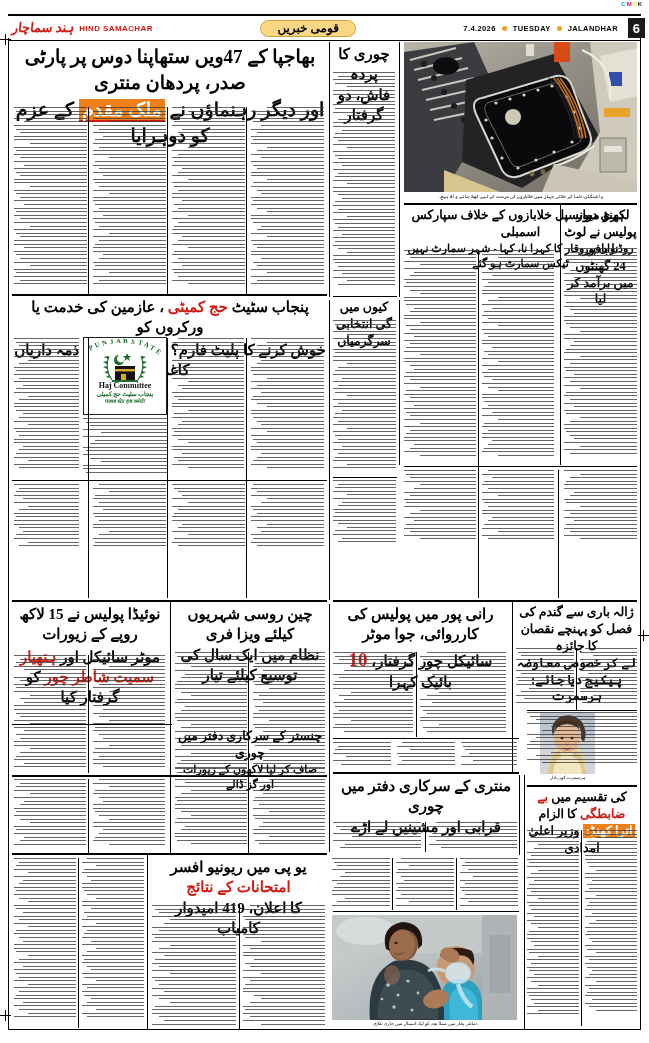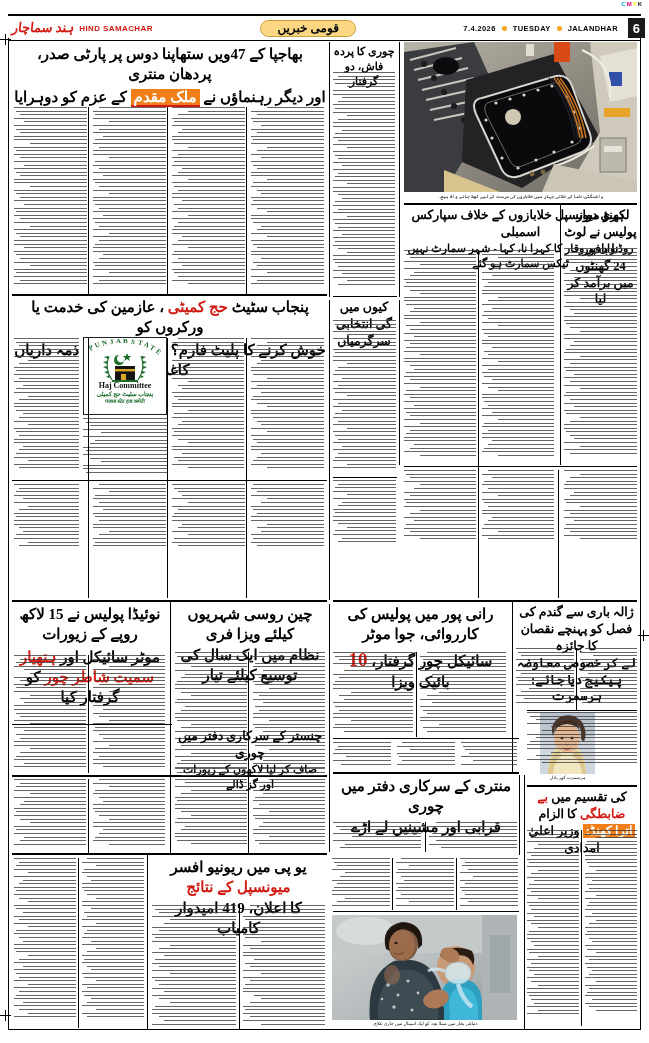--- a/index.html
+++ b/index.html
@@ -51,24 +51,24 @@
   .body .ln{height:1px;background:#3a3a3a;margin-bottom:2.6px;opacity:.78;}
   .body .ln.s1{width:100%;}
   .body .ln.s2{width:92%;}
   .body .ln.s3{width:97%;}
   .body .ln.s4{width:78%;}
   .body .ln.s5{width:86%;}
   .body.rtl .ln{margin-left:auto;}
 
   
   .hl{direction:rtl;text-align:center;font-weight:bold;line-height:1.35;}
-  .hl-xl{font-size:15px;}
+  .hl-xl{font-size:19px;}
   .hl-lg{font-size:15px;}
   .hl-md{font-size:12.5px;}
-  .hl-sm{font-size:11px;}
+  .hl-sm{font-size:15px;}
   .hl .red{color:#d11a12;}
   .hl .hilite{background:#f07f1a;color:#fff;padding:0 3px;}
   .hl .ul{border-bottom:2px solid #d11a12;}
 
   .rule-h{position:absolute;background:#000;height:1px;}
   .rule-v{position:absolute;background:#000;width:1px;}
   .rule-h.thick{height:2px;}
 
   
   .photo{position:absolute;overflow:hidden;background:#c9c9c9;}
@@ -1253,21 +1253,21 @@
       <div class="ln s1"></div>
       <div class="ln s5"></div>
   </div>
 
   <div class="rule-h thick" style="left:333px;top:600px;width:304px;"></div>
   <div class="col hl hl-lg" style="left:333px;top:604px;width:175px;">
     <div>رانی پور میں پولیس کی کارروائی، جوا موٹر</div>
     <div style="margin-top:2px;">
       <span>سائیکل چور گرفتار،</span>
       <span class="red" style="font-size:19px;">10</span>
-      <span>بائیک ویزا</span>
+      <span>بائیک کہرا</span>
     </div>
   </div>
   <div class="col body rtl" style="left:333px;top:652px;width:80px;height:85px;">
     <div class="ln s1"></div>
       <div class="ln s3"></div>
       <div class="ln s2"></div>
       <div class="ln s1"></div>
       <div class="ln s4"></div>
       <div class="ln s5"></div>
       <div class="ln s1"></div>
@@ -1497,21 +1497,21 @@
       <div class="ln s1"></div>
       <div class="ln s2"></div>
       <div class="ln s1"></div>
       <div class="ln s5"></div>
   </div>
 
   <div class="rule-h thick" style="left:12px;top:853px;width:315px;"></div>
   <div class="col hl hl-lg" style="left:152px;top:857px;width:173px;">
     <div>
       <span>یو پی میں ریونیو افسر</span>
-      <span class="red">میونسپل کے نتائج</span>
+      <span class="red">امتحانات کے نتائج</span>
     </div>
     <div style="margin-top:0;">کا اعلان، 419 امیدوار کامیاب</div>
   </div>
   <div class="col body rtl" style="left:152px;top:905px;width:84px;height:124px;">
     <div class="ln s1"></div>
       <div class="ln s3"></div>
       <div class="ln s2"></div>
       <div class="ln s1"></div>
       <div class="ln s4"></div>
       <div class="ln s5"></div>

